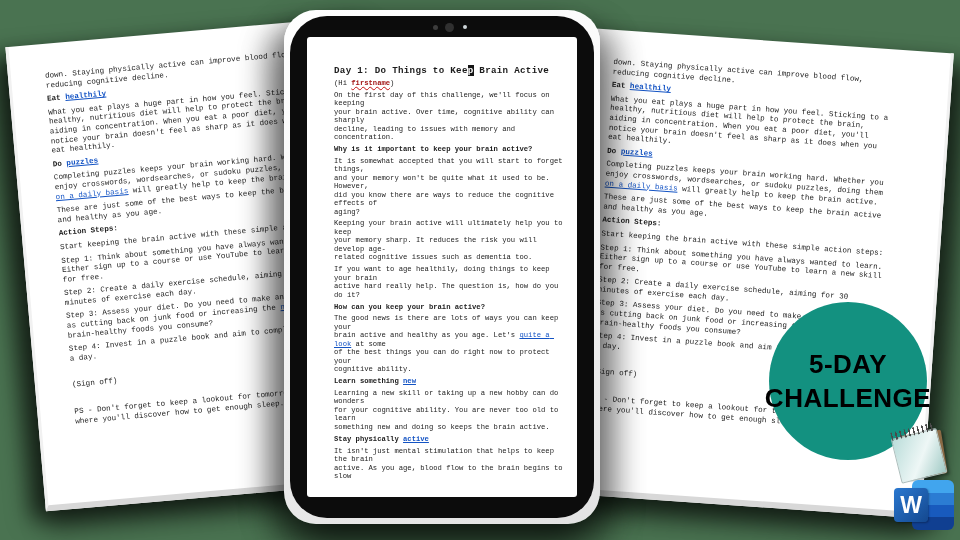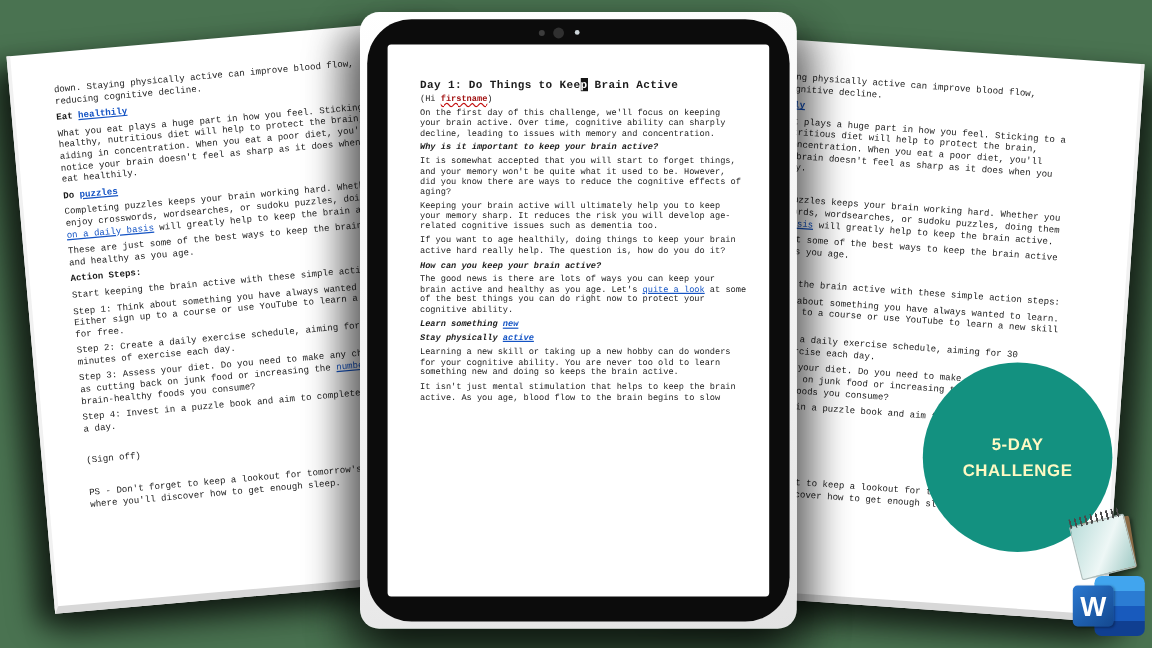--- a/index.html
+++ b/index.html
@@ -20,38 +20,38 @@
   .blk{white-space:pre-wrap;margin:0 0 4px 0;}
   .blk-h{font-weight:bold;margin:1px 0 4px 0;}
   .blk-sp{height:9px;}
   .blk-title{font-size:9.2px;font-weight:bold;letter-spacing:.3px;margin:0 0 22px 0;}
   .blk-greet{margin:0 0 19px 0;}
   .run-link{color:#1353c4;text-decoration:underline;}
   .run-red{color:#a31515;font-weight:bold;text-decoration:underline wavy #c41111;}
   .run-cursor{background:#161616;color:#fff;}
 
   
-  .tablet{position:absolute;left:300px;top:10px;width:364px;height:514px;border-radius:16px;
+  .tablet{position:absolute;left:284px;top:10px;width:316px;height:514px;border-radius:32px;
     background:linear-gradient(165deg,#ffffff 0%,#f3f3f3 55%,#e2e2e2 100%);
     box-shadow:0 26px 38px rgba(0,0,0,.5),-18px 14px 28px rgba(0,0,0,.38),18px 14px 28px rgba(0,0,0,.32);
     z-index:2;}
   .bezel{position:absolute;inset:6px;border-radius:37px;background:#0c0c0c;}
   .screen{position:absolute;left:17px;right:17px;top:21px;bottom:21px;background:#ffffff;border-radius:3px;overflow:hidden;}
   .tablet .doc{padding:30px 12px 0 27px;font-size:7.2px;line-height:8.5px;}
   .tablet .blk{margin:0 0 3.3px 0;}
-  .tablet .blk-h{margin:1px 0 3.3px 0;font-style:italic;}
+  .tablet .blk-h{margin:1px 0 3.3px 0;}
   .cam{position:absolute;border-radius:50%;}
   .cam1{left:143px;top:9px;width:5px;height:5px;background:#3c3c3c;}
   .cam2{left:155px;top:7px;width:9px;height:9px;background:#303030;}
   .cam3{left:173px;top:9px;width:4px;height:4px;background:#cdd5d9;}
 
   
   .badge{position:absolute;left:769px;top:302px;width:158px;height:158px;border-radius:50%;
     background:#139180;z-index:3;display:flex;flex-direction:column;align-items:center;justify-content:center;gap:8px;}
-  .badge-line{color:#fef9c3;font-weight:bold;font-size:14px;letter-spacing:.5px;line-height:1;}
+  .badge-line{color:#000000;font-weight:bold;font-size:26px;letter-spacing:.5px;line-height:1;}
 
   
   .notepad{position:absolute;left:893px;top:424px;width:58px;height:58px;z-index:4;transform:rotate(-14deg);}
   .np-back{position:absolute;left:11px;top:9px;width:40px;height:44px;background:#8a6a45;border-radius:2px;transform:rotate(5deg);box-shadow:2px 2px 3px rgba(0,0,0,.35);}
   .np-paper{position:absolute;left:2px;top:8px;width:45px;height:44px;border-radius:2px;border:1px solid #aebfbd;
     background:linear-gradient(125deg,#b9dcd9 0%,#eef7f6 55%,#9fc9c4 100%);}
   .np-spiral{position:absolute;left:3px;top:2px;width:44px;height:8px;
     background:repeating-linear-gradient(90deg,#4a4a4a 0 1.5px,transparent 1.5px 4.5px);}
 
   
@@ -160,24 +160,24 @@
 your memory sharp. It reduces the risk you will develop age-
 related cognitive issues such as dementia too.</span></div>
             <div class="blk blk-p"><span>If you want to age healthily, doing things to keep your brain
 active hard really help. The question is, how do you do it?</span></div>
             <div class="blk blk-h"><span>How can you keep your brain active?</span></div>
             <div class="blk blk-p"><span>The good news is there are lots of ways you can keep your
 brain active and healthy as you age. Let's </span><span class="run-link">quite a look</span><span> at some
 of the best things you can do right now to protect your
 cognitive ability.</span></div>
             <div class="blk blk-h"><span>Learn something </span><span class="run-link">new</span></div>
-            <div class="blk blk-h"><span>Stay physically </span><span class="run-link">active</span></div>
             <div class="blk blk-p"><span>Learning a new skill or taking up a new hobby can do wonders
 for your cognitive ability. You are never too old to learn
 something new and doing so keeps the brain active.</span></div>
+            <div class="blk blk-h"><span>Stay physically </span><span class="run-link">active</span></div>
             <div class="blk blk-p"><span>It isn't just mental stimulation that helps to keep the brain
 active. As you age, blood flow to the brain begins to slow</span></div>
           </div>
       </div>
     </div>
   </div>
 
   <div class="badge">
     <div class="badge-line">5-DAY</div>
     <div class="badge-line">CHALLENGE</div>

